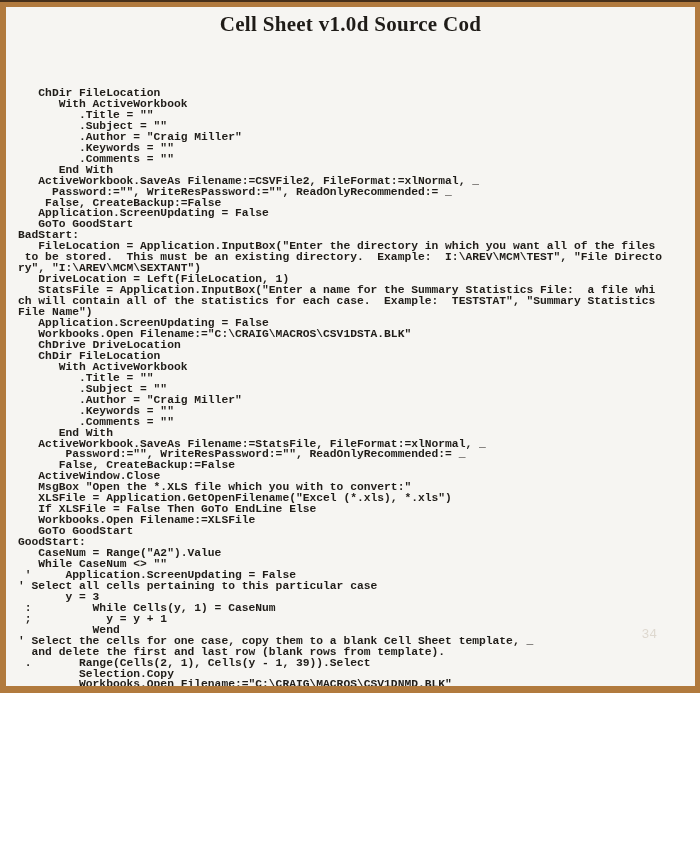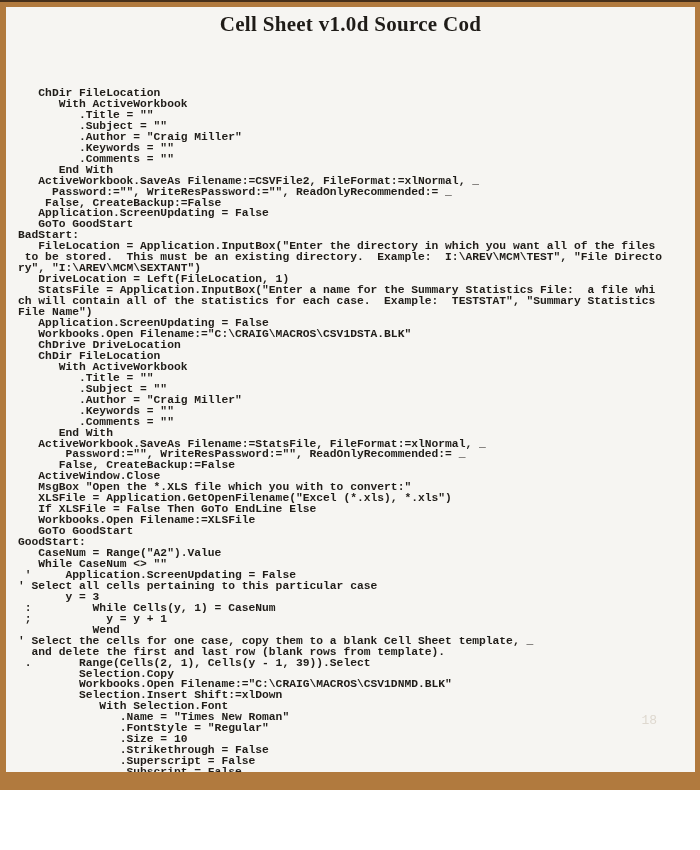--- a/index.html
+++ b/index.html
@@ -1,21 +1,21 @@
 <!DOCTYPE html>
 <html style="--border: #b17a3e; --border_edge: #46301a; --paper: #f6f5f2; --ink: #1f1c18;"><head>
 <meta charset="utf-8">
 <style>
   html, body { margin: 0; padding: 0; background: #ffffff; }
   .frame {
     width: 700px;
-    height: 790px;
+    height: 693px;
     box-sizing: border-box;
     background: var(--border, #b17a3e);
-    padding: 7px 5px 18px 6px;
+    padding: 7px 5px 7px 6px;
     position: relative;
   }
   .frame::before {
     content: "";
     position: absolute;
     top: 0; left: 0;
     width: 100%; height: 2px;
     background: var(--border_edge, #46301a);
   }
   .paper {
@@ -129,15 +129,15 @@
                .Strikethrough = False
                .Superscript = False
                .Subscript = False
                .OutlineFont = False
                .Shadow = False
                .Underline = xlNone
                .ColorIndex = xlAutomatic
             End With
             With Selection
                .HorizontalAlignment = xlCenter</pre>
-    <div class="pagenum">18</div>
+    <div class="pagenum">34</div>
   </div>
 </div>
 
 </body></html>

